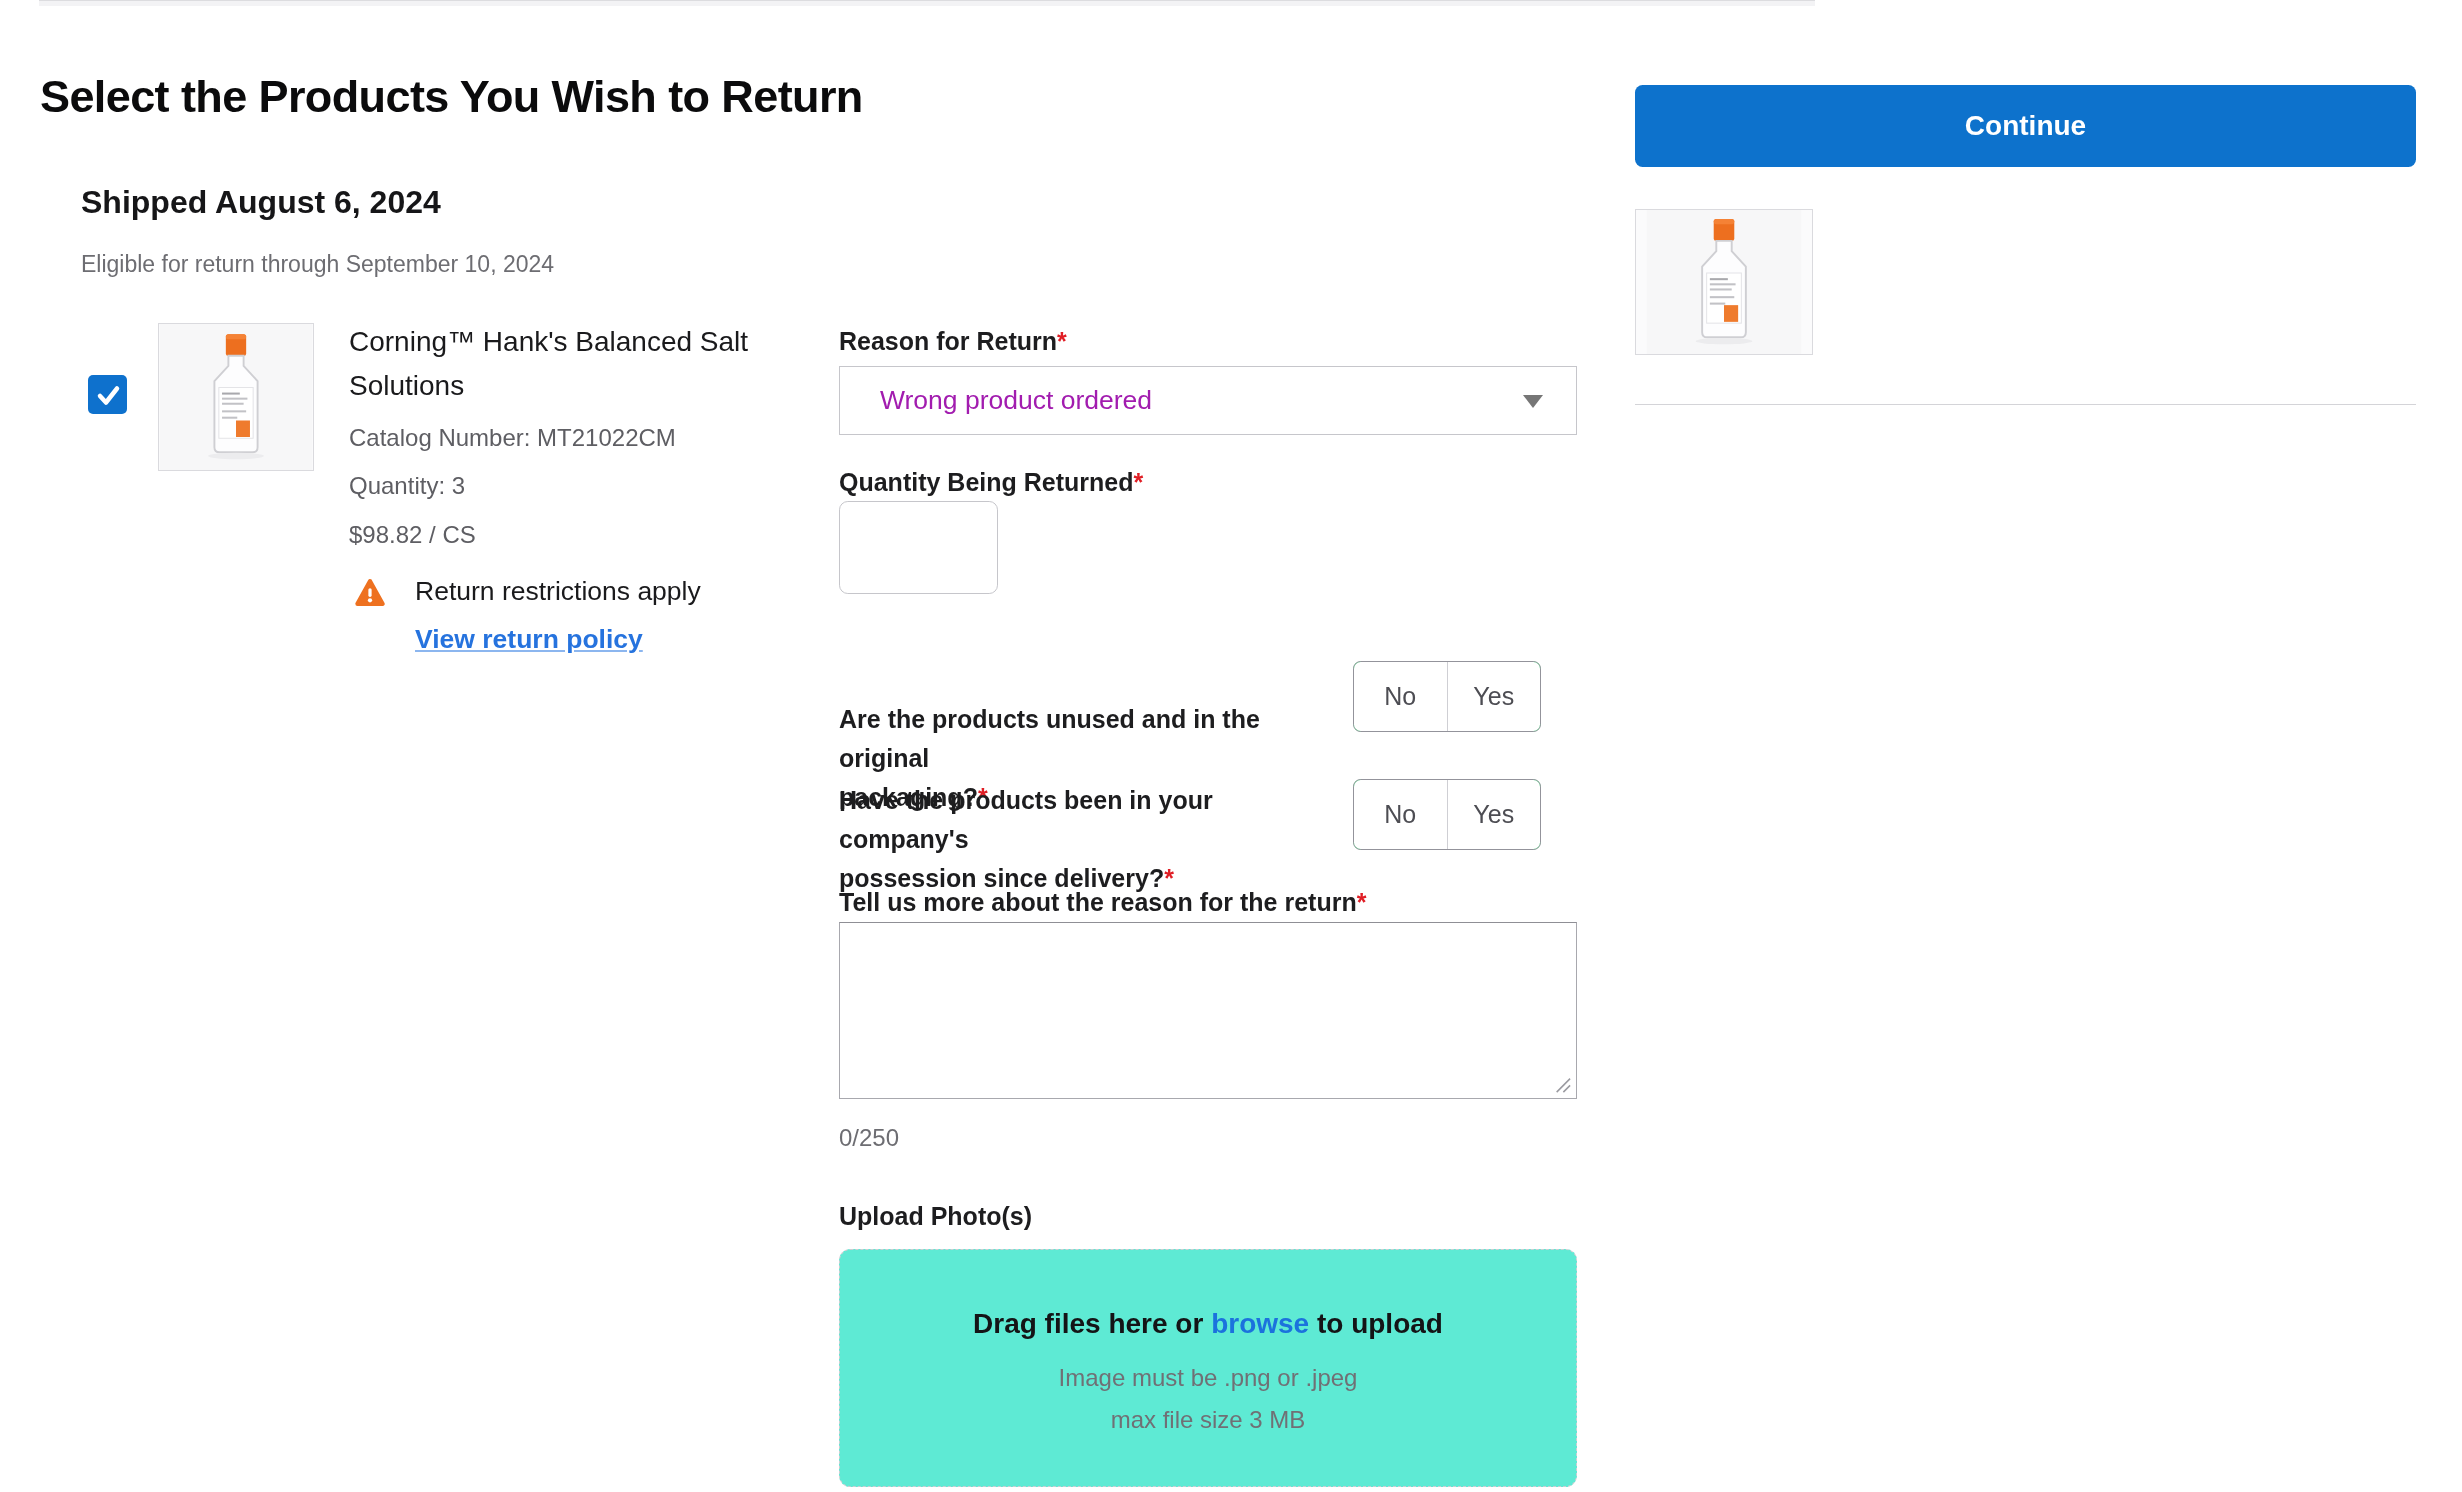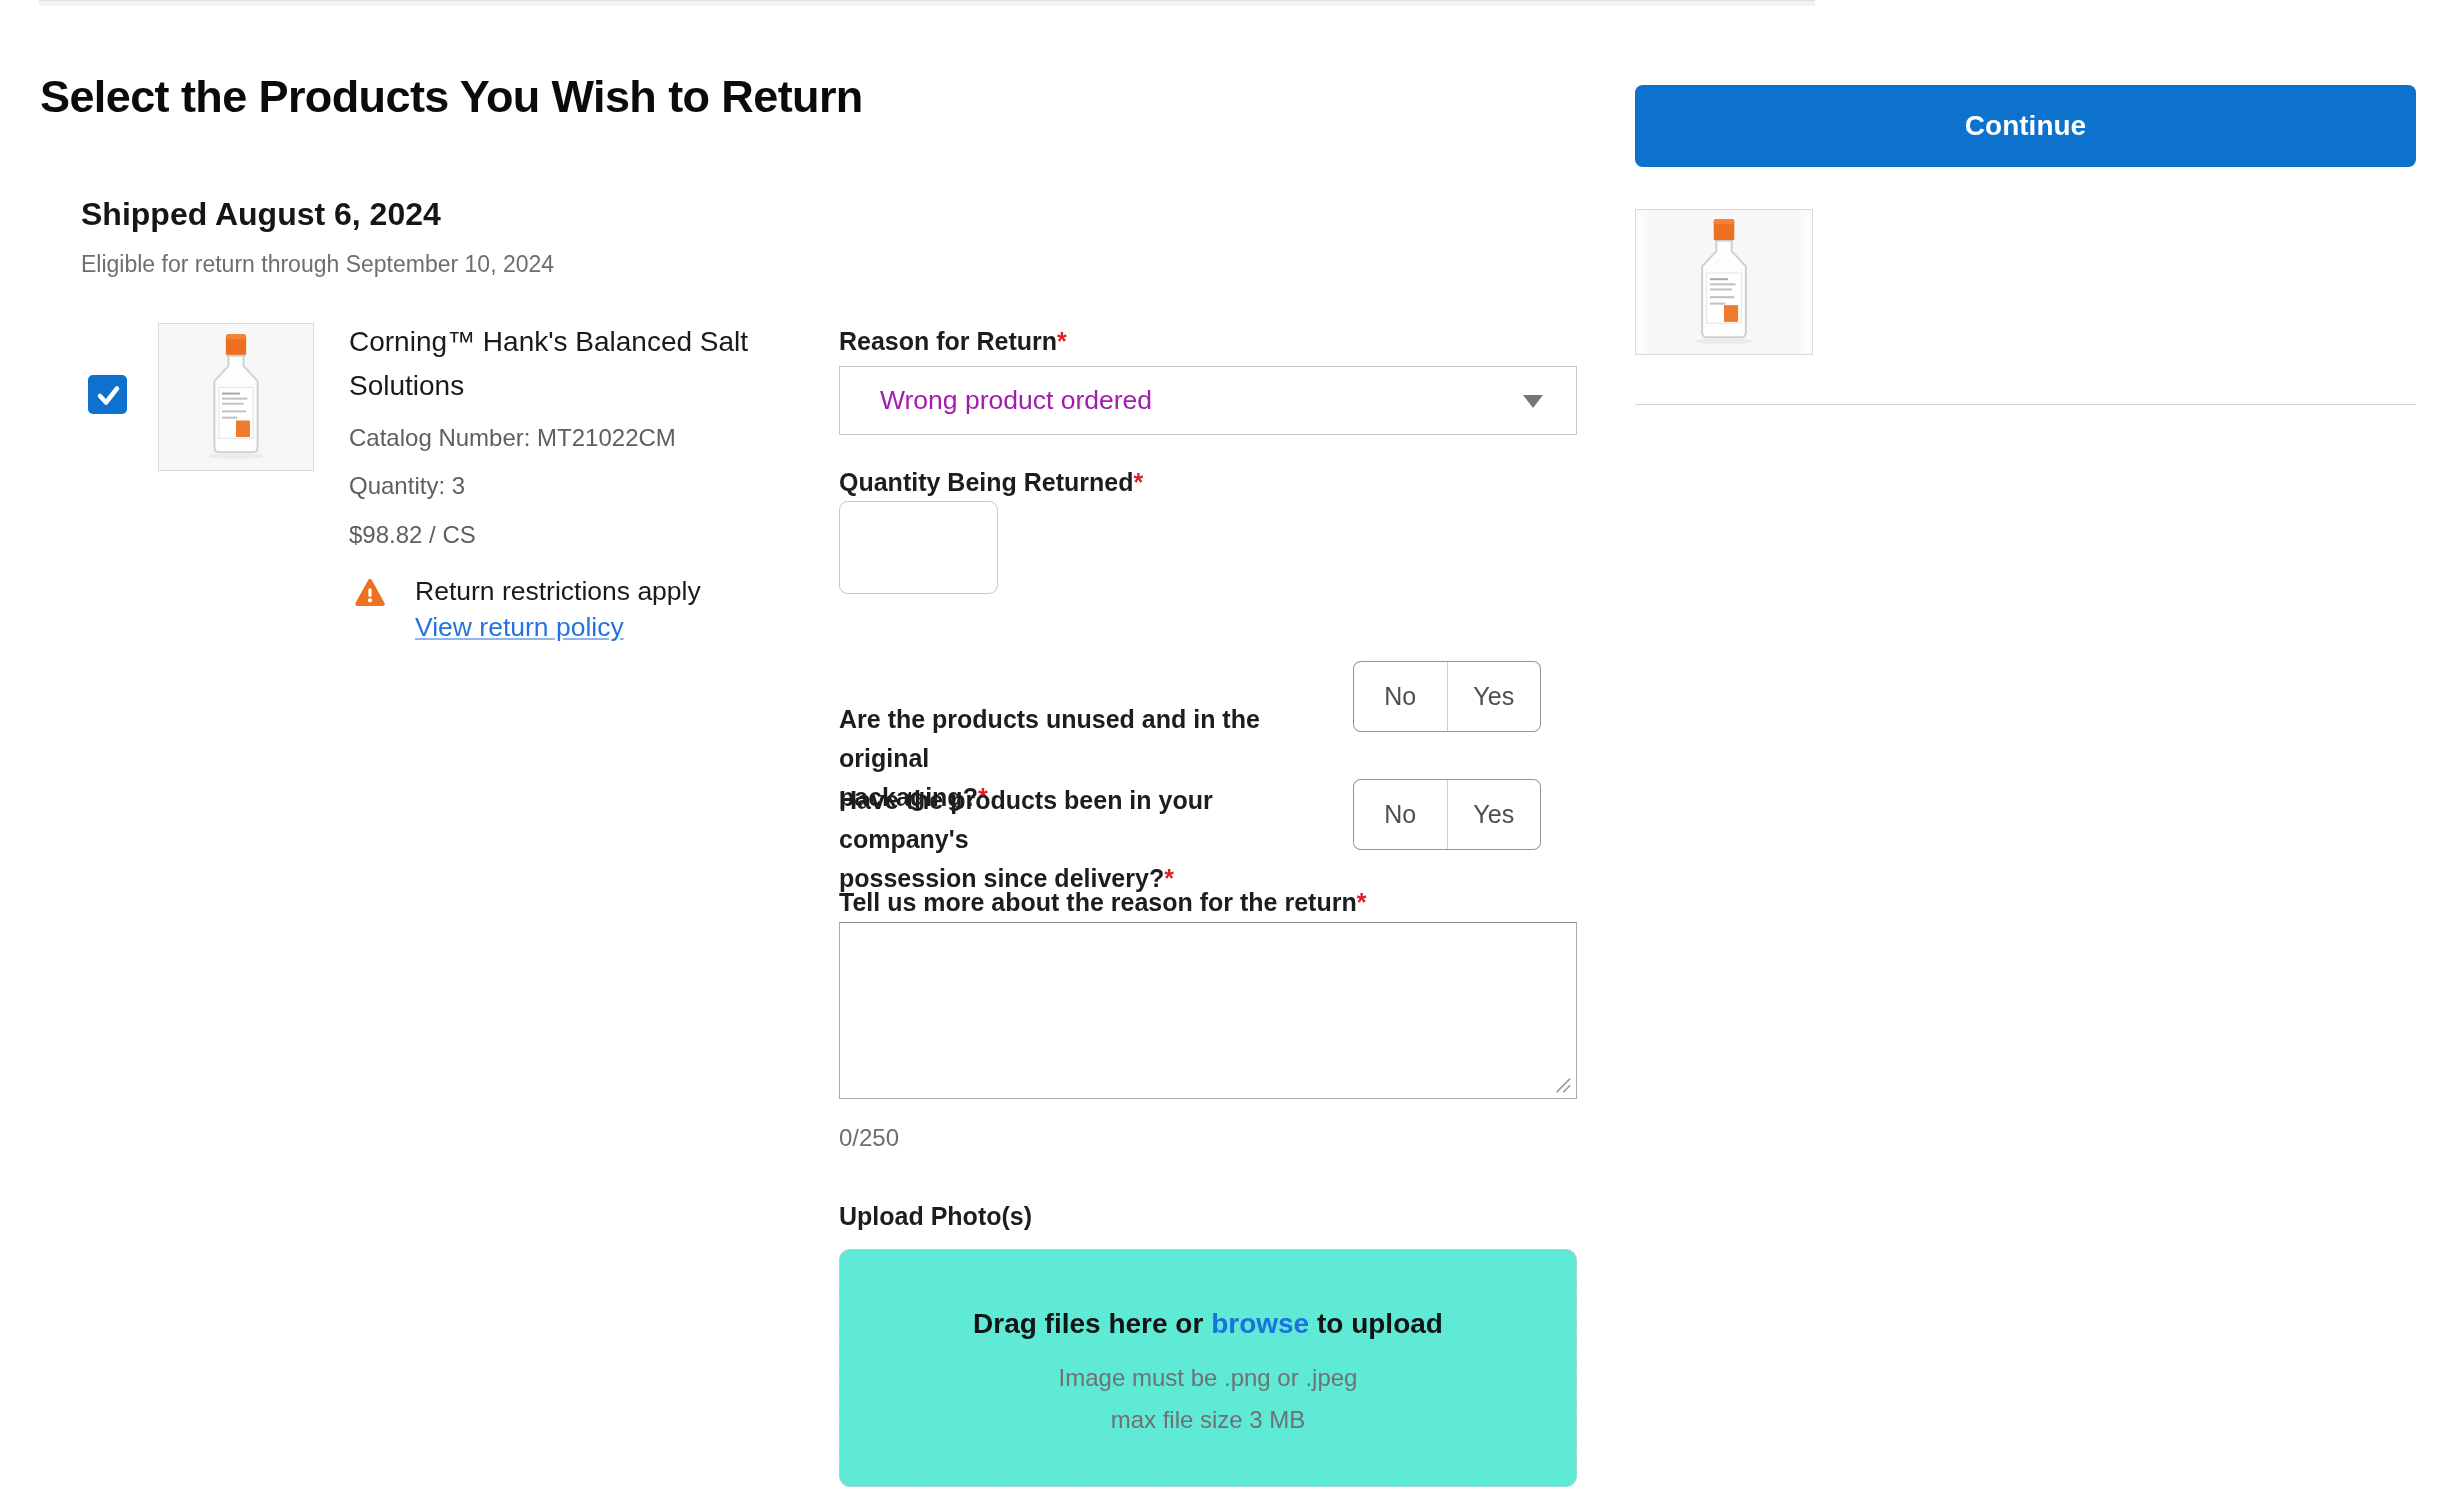--- a/index.html
+++ b/index.html
@@ -6,40 +6,40 @@
   html,body { background:#ffffff; }
   body { font-family:"Liberation Sans","DejaVu Sans",sans-serif; color:#1a1a1c; }
   .canvas { position:relative; width:2462px; height:1492px; background:#ffffff; overflow:hidden; }
 
   .top-strip { position:absolute; left:39px; top:0; width:1776px; height:6.3px;
                background:#f3f3f5; border-top:1.3px solid #dcdcdf; }
 
   .page-title { position:absolute; left:40px; top:71px; font-size:45px; font-weight:bold;
                 color:#0b0b0c; letter-spacing:-0.6px; }
 
-  .shipped { position:absolute; left:81px; top:196px; font-size:32px; font-weight:bold; color:#161618; }
+  .shipped { position:absolute; left:81px; top:184px; font-size:32px; font-weight:bold; color:#161618; }
   .eligible { position:absolute; left:81px; top:251px; font-size:23px; color:#6d6d72; }
 
   .checkbox { position:absolute; left:88px; top:375px; width:39px; height:39px;
               background:#0e71cd; border-radius:5px; display:flex; align-items:center; justify-content:center; cursor:pointer; }
 
   .prod-img { position:absolute; background:#fbfbfc; border:1.9px solid #dadade; }
   .prod-img.main { left:158px; top:323px; width:156px; height:148px; }
   .prod-img.side { left:1635px; top:209px; width:178px; height:146px; }
   .prod-img svg { width:100%; height:100%; display:block; }
 
   .prod-title { position:absolute; left:349px; top:320px; font-size:28px; line-height:44px; color:#1a1a1c; }
   .prod-meta { position:absolute; left:349px; font-size:24px; color:#5e5e63; }
   .meta-catalog { top:424px;text-align:right; } .meta-qty { top:472px; } .meta-price { top:521px; }
 
   .warn-row { position:absolute; left:355px; top:575px; display:flex; align-items:flex-start; }
   .warn-icon { width:30px; height:29px; margin-top:2.5px; }
   .warn-text { margin-left:30px; font-size:26.5px; line-height:33px; color:#1a1a1c; }
-  .policy-link { display:inline-block; margin-top:3px; color:#2673de; text-decoration:underline;
-                 text-decoration-color:#8cb6ef; cursor:pointer; }
+  .policy-link { display:inline-block; margin-top:15px; color:#2673de; text-decoration:underline;
+                 text-decoration-color:#8cb6ef; cursor:pointer;font-weight:bold; }
 
   .form-label { position:absolute; left:839px; font-size:25px; font-weight:bold; color:#1d1d1f; }
   .req { color:#e01e25; }
 
   .select-box { position:absolute; left:839px; top:366px; width:738px; height:69px;
                 background:#fff; border:1.9px solid #c6c6cb; display:flex; align-items:center; cursor:pointer; }
   .select-box .value { margin-left:40px; font-size:26.5px; color:#a21caf; }
   .caret { position:absolute; right:33px; top:28px; width:0; height:0;
            border-left:10.7px solid transparent; border-right:10.7px solid transparent; border-top:13.2px solid #767676; }
 

